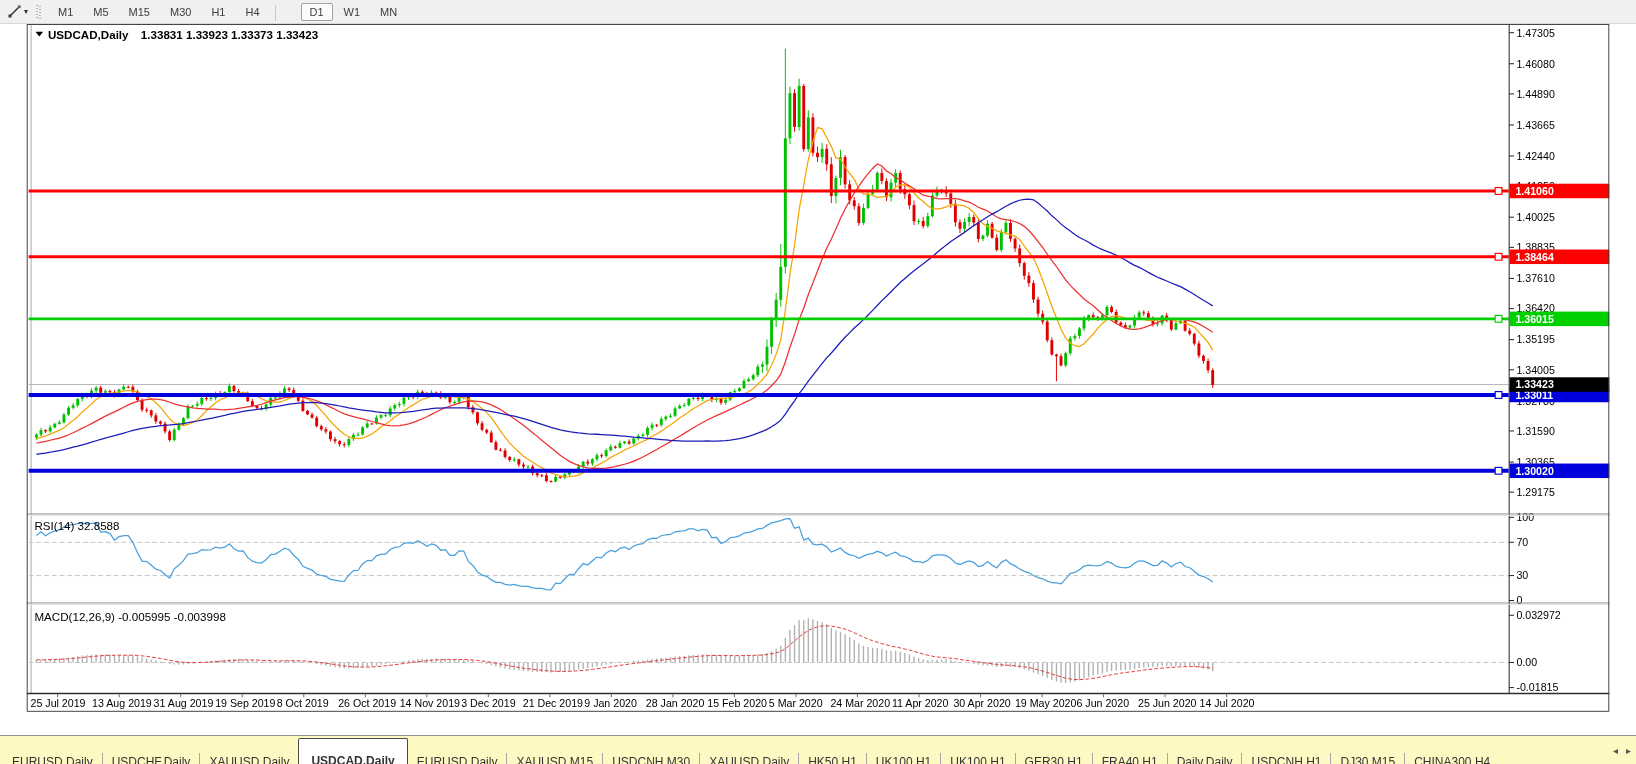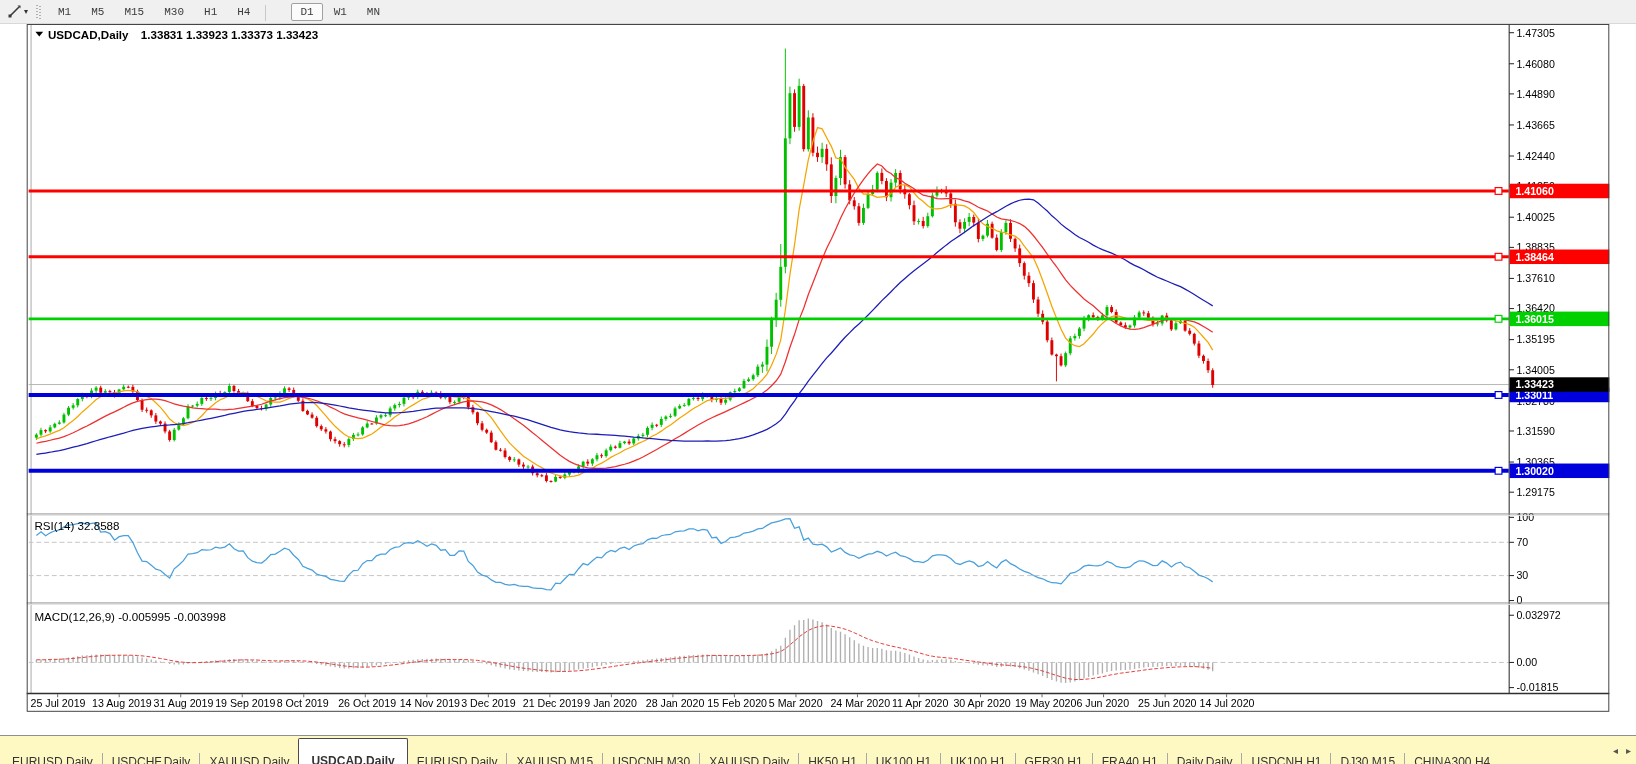--- a/index.html
+++ b/index.html
@@ -26,21 +26,21 @@
 <div class="toolbar">
   <div class="toolbtn">
     <svg width="15" height="15" viewBox="0 0 15 15">
       <line x1="3" y1="12" x2="12" y2="3" stroke="#3a3a3a" stroke-width="1.6"></line>
       <rect x="1.5" y="10.5" width="3" height="3" fill="#3a3a3a"></rect>
       <polygon points="10.5,1.5 13.5,1.5 13.5,4.5" fill="#3a3a3a"></polygon>
     </svg>
     <span class="caret">▾</span>
   </div>
   <div class="grip"></div>
-  <div id="tf-row" style="display:flex;align-items:flex-end;font-family:Liberation Mono, monospace;">
+  <div id="tf-row" style="display:flex;align-items:flex-end;">
       <div class="tfbtn">M1</div>
       <div class="tfbtn">M5</div>
       <div class="tfbtn">M15</div>
       <div class="tfbtn">M30</div>
       <div class="tfbtn">H1</div>
       <div class="tfbtn">H4</div>
       <div class="vsep"></div>
       <div class="tfbtn active">D1</div>
       <div class="tfbtn">W1</div>
       <div class="tfbtn">MN</div>

